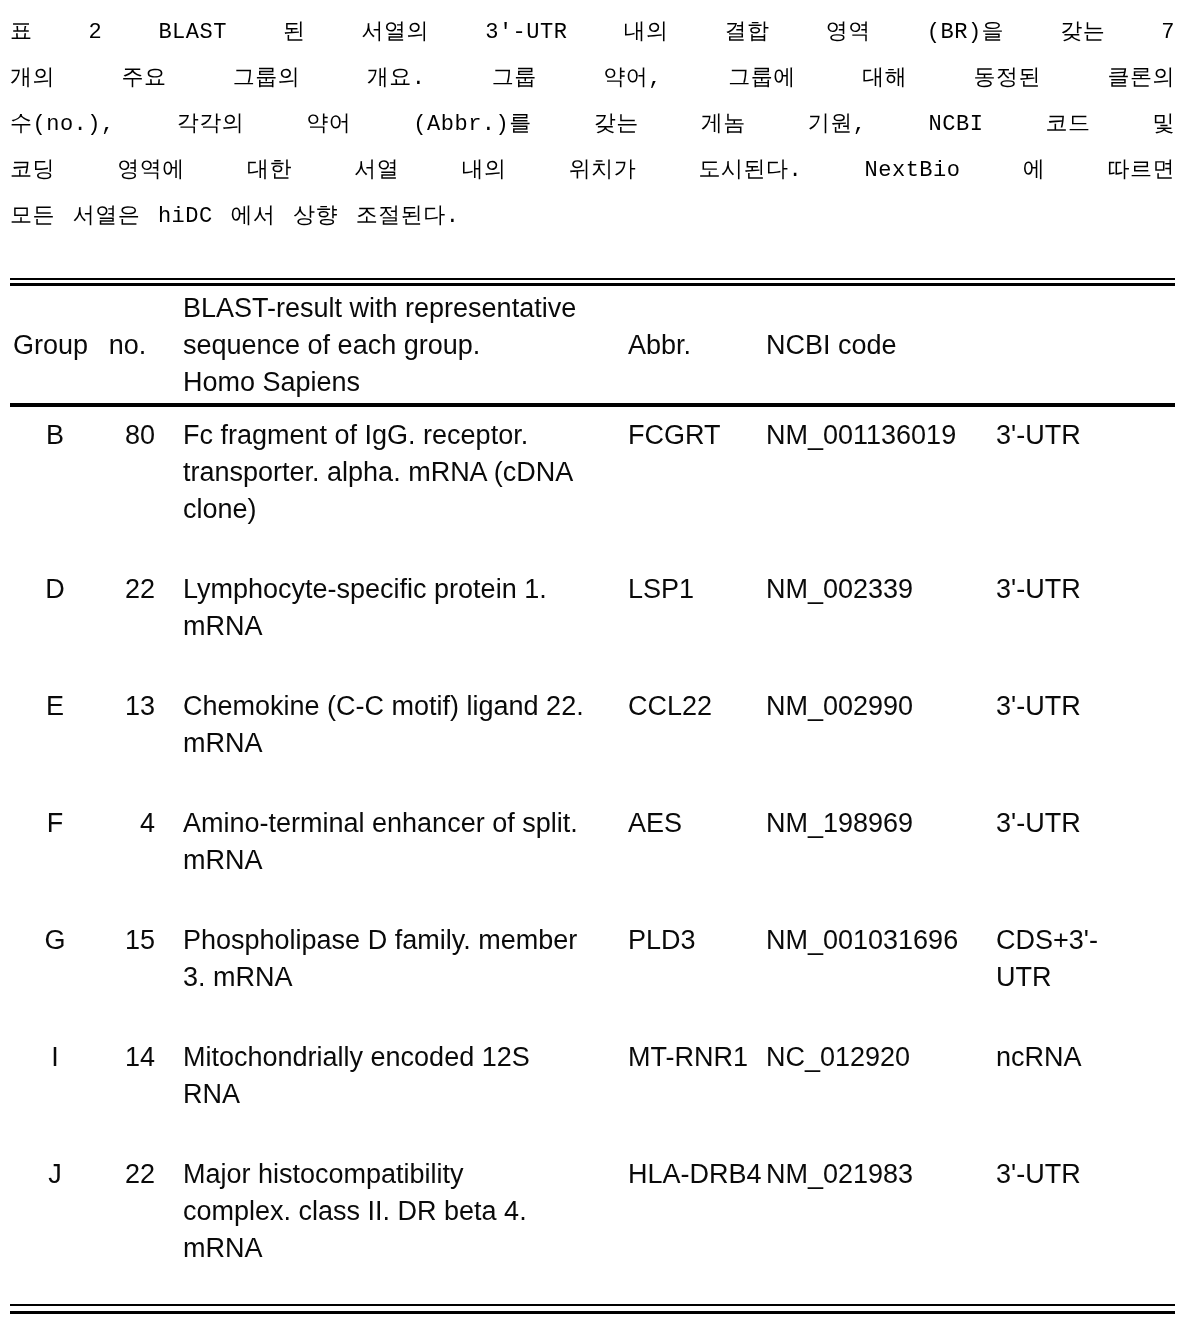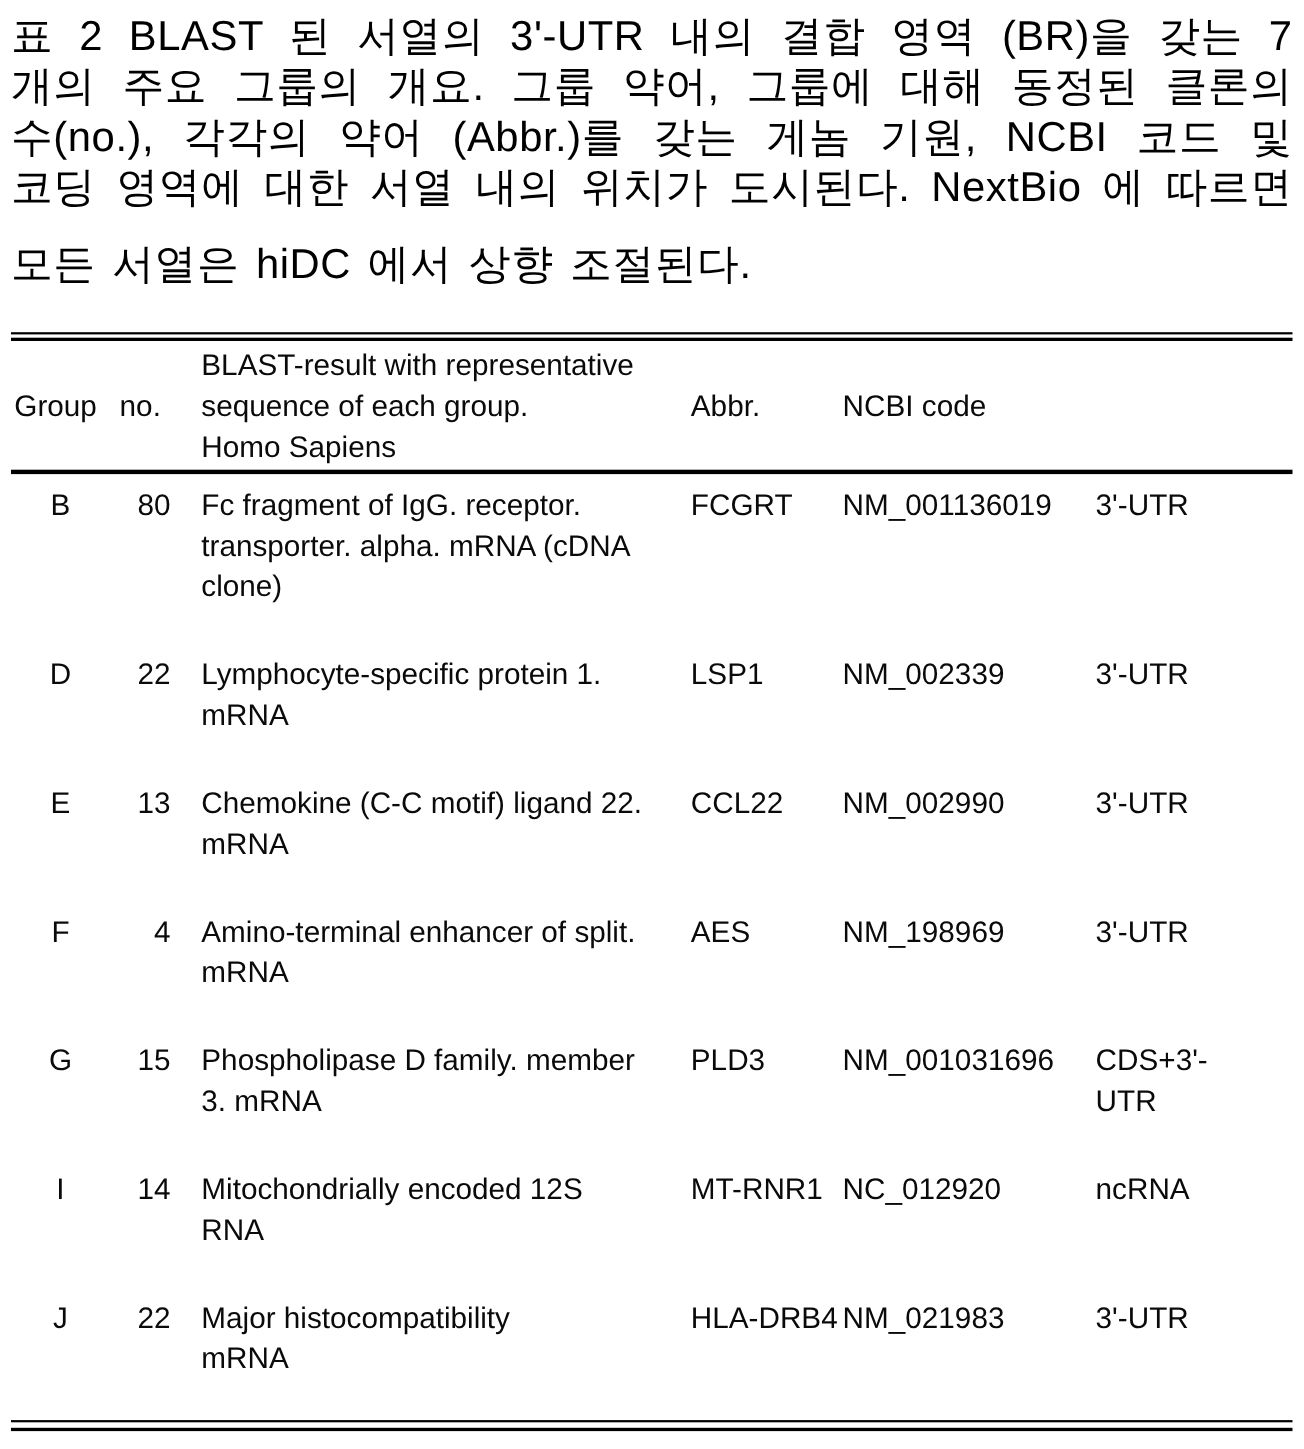--- a/index.html
+++ b/index.html
@@ -10,35 +10,34 @@
     overflow: hidden;
     color: #0a0a0a;
     font-family: "Liberation Sans", sans-serif;
     -webkit-font-smoothing: antialiased;
   }
 
   
   .caption {
     margin: 10px 10px 0 10px;
     width: 1165px;
-    font-family: Liberation Sans, sans-serif;
-    font-size: 38px;
+    font-family: Liberation Mono, monospace;
+    font-size: 22px;
     line-height: 46px;
     letter-spacing: 0.5px;
     word-spacing: 4px;
     color: #000;
   }
   .cap-line {
     text-align: justify;
     text-align-last: justify;
     white-space: normal;
   }
   .cap-line.last {
     text-align-last: left;
-    margin-top: 24px;
   }
 
   
   .table-wrap {
     margin: 38px 10px 0 10px;
     width: 1165px;
   }
   .rule { background: #000; }
   .rule-thin  { height: 2px; }
   .rule-thick { height: 3px; }
@@ -202,20 +201,21 @@
           <div>ncRNA</div>
           <div></div>
         </div>
       </div>
 
       <div class="tr">
         <div class="td-group">J</div>
         <div class="td-no">22</div>
         <div class="td-desc">
           <div>Major histocompatibility</div>
+          <div>complex. class II. DR beta 4.</div>
           <div>mRNA</div>
         </div>
         <div class="td-abbr">HLA-DRB4</div>
         <div class="td-ncbi">NM_021983</div>
         <div class="td-br">
           <div>3'-UTR</div>
           <div></div>
         </div>
       </div>
 

